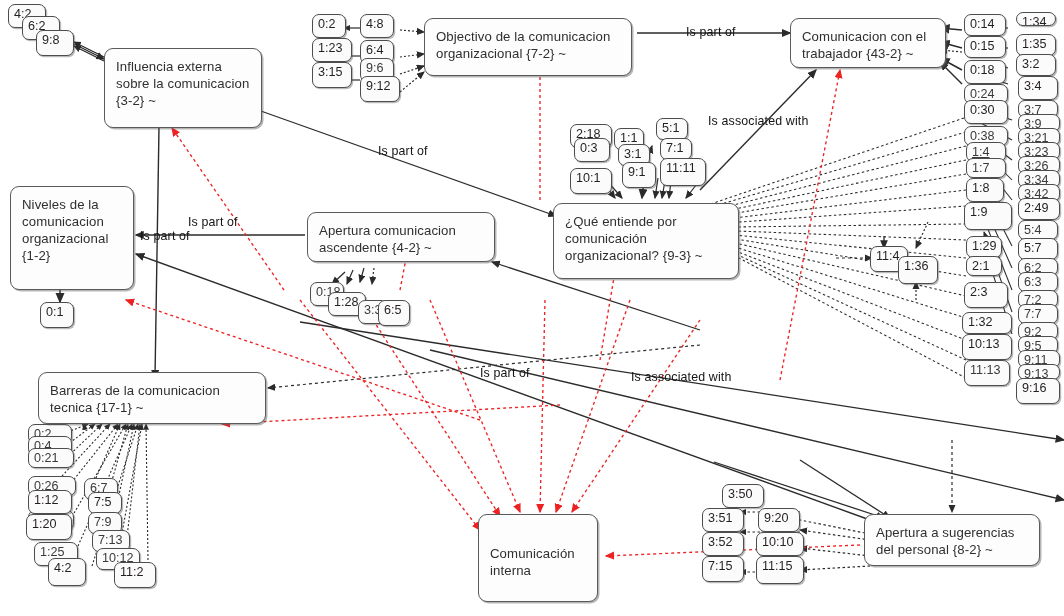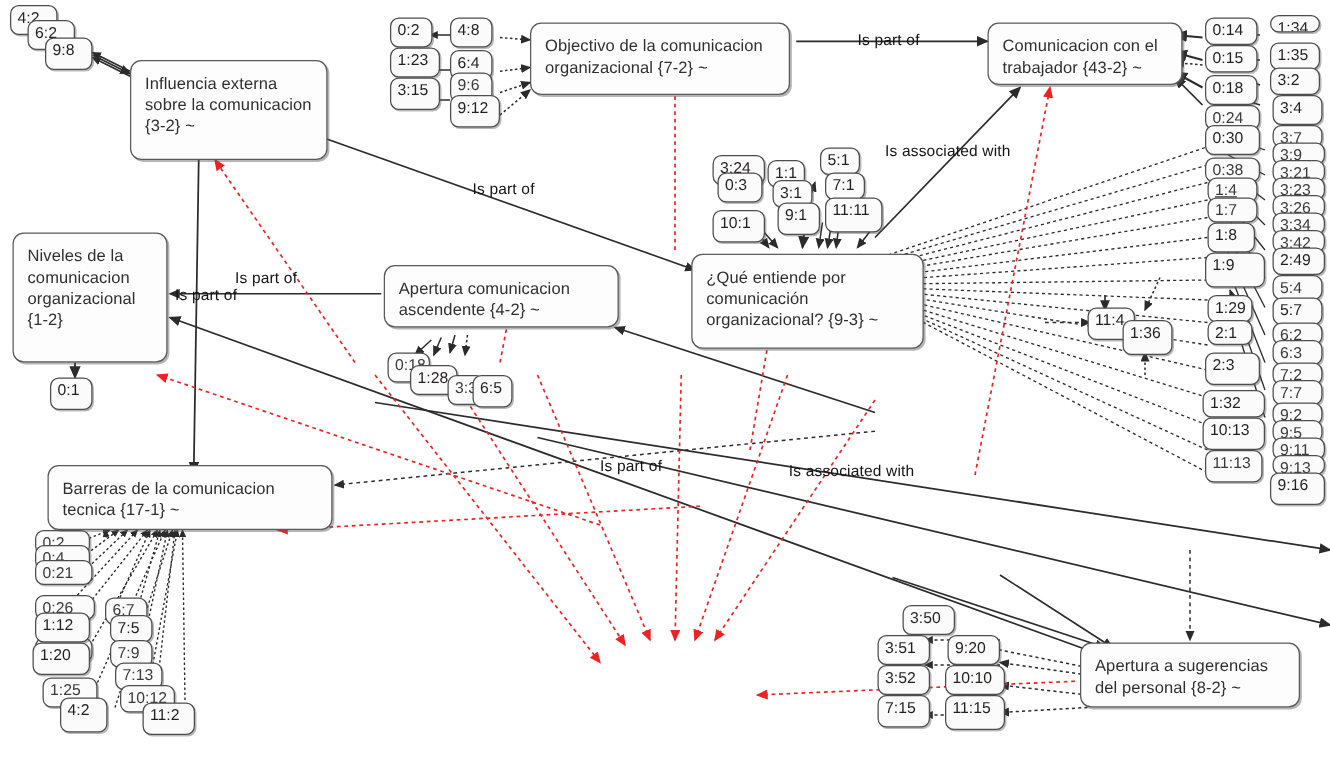--- a/index.html
+++ b/index.html
@@ -244,39 +244,42 @@
   </div>
 
   <div class="node" style="left:553px;top:203px;width:186px;height:76px;">
     <span class="t">¿Qué entiende por comunicación organizacional? {9-3} ~</span>
   </div>
 
   <div class="node" style="left:38px;top:372px;width:228px;height:52px;">
     <span class="t">Barreras de la comunicacion tecnica {17-1} ~</span>
   </div>
 
+  <div class="node" style="left:478px;top:514px;width:120px;height:88px;padding-top:30px;">
+    <span class="t">Comunicación interna</span>
+  </div>
 
   <div class="node" style="left:864px;top:514px;width:176px;height:52px;">
     <span class="t">Apertura a sugerencias del personal {8-2} ~</span>
   </div>
 
   <div class="qnode" style="left:8px;top:4px;width:38px;height:24px;">4:2</div>
   <div class="qnode" style="left:22px;top:16px;width:38px;height:24px;">6:2</div>
   <div class="qnode" style="left:36px;top:30px;width:38px;height:26px;">9:8</div>
 
   <div class="qnode" style="left:312px;top:14px;width:34px;height:24px;">0:2</div>
   <div class="qnode" style="left:312px;top:38px;width:40px;height:24px;">1:23</div>
   <div class="qnode" style="left:312px;top:62px;width:40px;height:26px;">3:15</div>
 
   <div class="qnode" style="left:360px;top:14px;width:34px;height:24px;">4:8</div>
   <div class="qnode" style="left:360px;top:40px;width:34px;height:24px;">6:4</div>
   <div class="qnode clip" style="left:360px;top:58px;width:34px;height:24px;">9:6</div>
   <div class="qnode" style="left:360px;top:76px;width:40px;height:26px;">9:12</div>
 
-  <div class="qnode" style="left:570px;top:124px;width:42px;height:24px;">3:24</div>
+  <div class="qnode" style="left:570px;top:124px;width:42px;height:24px;">2:18</div>
   <div class="qnode" style="left:574px;top:138px;width:36px;height:24px;">0:3</div>
   <div class="qnode" style="left:570px;top:168px;width:42px;height:26px;">10:1</div>
 
   <div class="qnode" style="left:614px;top:128px;width:30px;height:22px;">1:1</div>
   <div class="qnode" style="left:618px;top:144px;width:32px;height:22px;">3:1</div>
   <div class="qnode" style="left:622px;top:162px;width:34px;height:26px;">9:1</div>
 
   <div class="qnode" style="left:656px;top:118px;width:32px;height:22px;">5:1</div>
   <div class="qnode" style="left:660px;top:138px;width:32px;height:22px;">7:1</div>
   <div class="qnode" style="left:660px;top:158px;width:46px;height:28px;">11:11</div>

